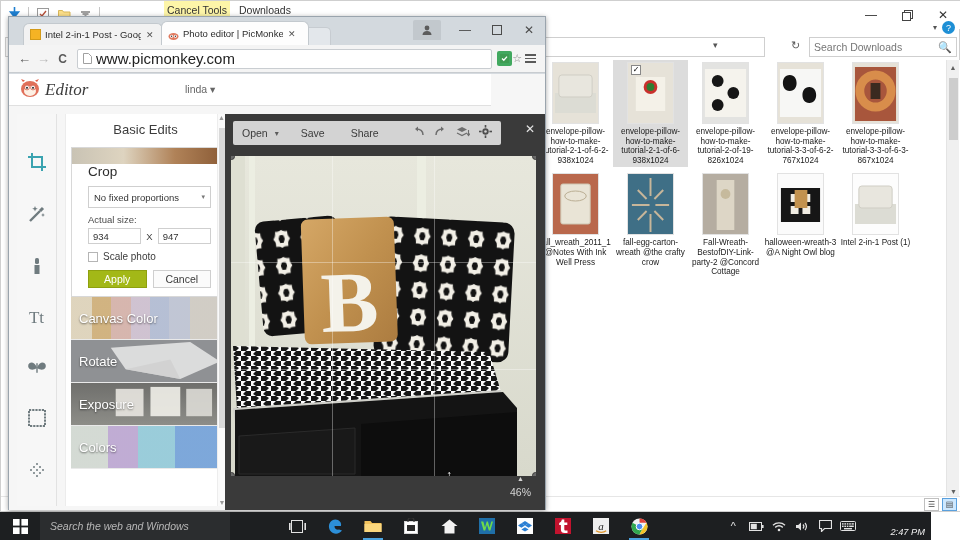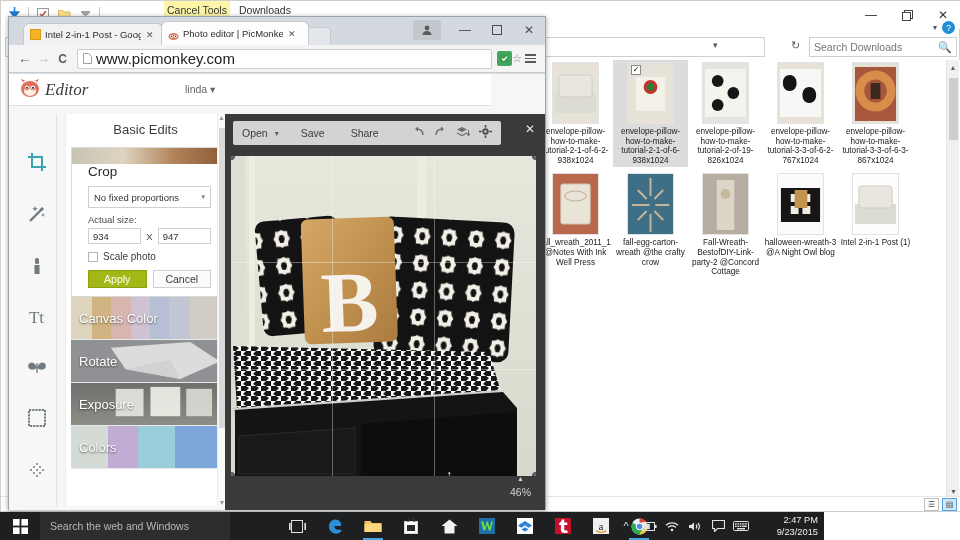--- a/index.html
+++ b/index.html
@@ -187,36 +187,36 @@
   .crop-handle { position:absolute; width:7px; height:7px; border-radius:50%; background:#6a6a6a;
                  border:1px solid #3c3c3c; z-index:9; }
   .crop-guide { position:absolute; background:rgba(255,255,255,.35); z-index:8; }
   .pm-zoom { position:absolute; right:14px; bottom:10px; text-align:center; color:#d5d5d5; }
   .pm-zoom .ar { font-size:7px; display:block; }
   .pm-zoom .pct { font-size:10.5px; }
   .pm-resize-cursor { position:absolute; left:215px; bottom:-6px; font-size:12px; color:#fff;
                       text-shadow:0 0 2px #000; z-index:10; }
 
   
-  #taskbar { position:absolute; left:0; bottom:0; width:824px; height:28px; background:#1d1f21; }
+  #taskbar { position:absolute; left:0; bottom:0; width:931px; height:28px; background:#1d1f21;font-style:italic; }
   .tb-start { width:40px; height:28px; display:flex; align-items:center; justify-content:center; }
   .tb-searchbox { position:absolute; left:40px; top:0; width:190px; height:28px;
                   background:#2b2d2f; display:flex; align-items:center; padding-left:10px; }
   .tb-searchbox span { font-size:10.5px; color:#b8b8b8; }
   .tb-icons { position:absolute; left:278px; top:0; height:28px; display:flex; align-items:center; }
   .tb-ic { width:38px; height:28px; display:flex; align-items:center; justify-content:center;
            position:relative; }
   .tb-ic.running::after { content:''; position:absolute; bottom:0; left:9px; width:20px; height:2px;
                           background:#4aa3e0; }
   .tb-tray { position:absolute; right:72px; top:0; height:28px; display:flex; align-items:center;
              gap:1px; }
   .tray-ic { width:22px; height:28px; display:flex; align-items:center; justify-content:center;
              color:#e2e2e2; font-size:11px; }
   .tb-clock { position:absolute; right:6px; top:2px; text-align:right; color:#f0f0f0; }
-  .tb-clock div { font-size:9.3px; line-height:12px; }
+  .tb-clock div { font-size:9.3px; line-height:12px;margin-top:12px; }
 </style>
 </head>
 <body>
 
 <div id="screen">
 
   <div id="explorer">
 
     <div class="ex-titlebar">
       <div class="ex-qat">

